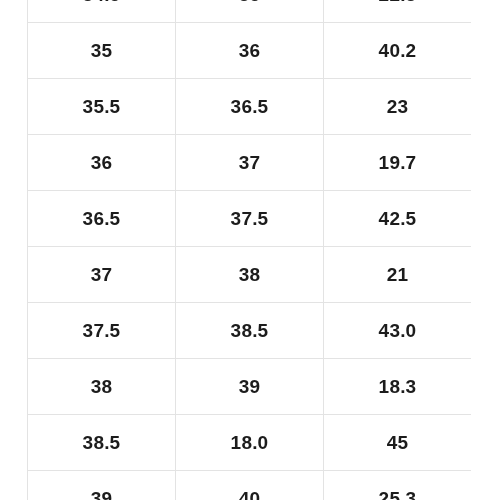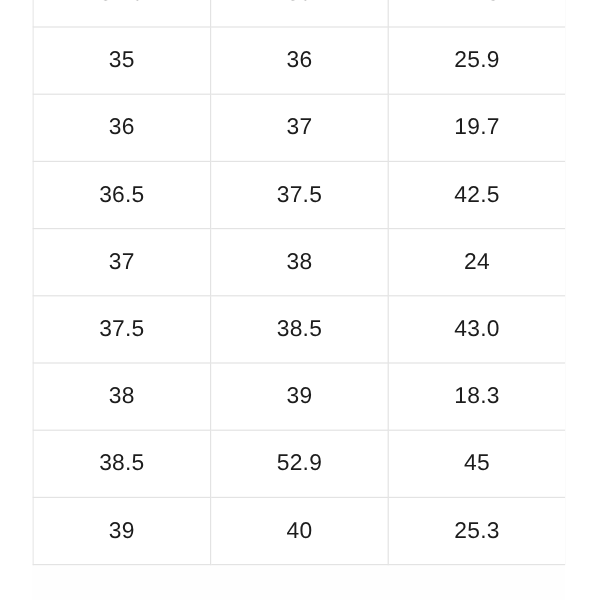--- a/index.html
+++ b/index.html
@@ -41,21 +41,21 @@
   table.size-table td {
     height: 55px;
     text-align: center;
     vertical-align: middle;
     font-size: 19px;
     color: #1c1c1c;
     background: #ffffff;
     border-right: 1px solid #e3e3e3;
     border-bottom: 1px solid #e3e3e3;
     letter-spacing: 0.2px;
-    font-weight: 400;
+    font-weight: 700;
     padding: 0;
   }
 
   table.size-table td:first-child {
     border-left: 1px solid #e3e3e3;
   }
 
   table.size-table tr:first-child td {
     border-top: 1px solid #e3e3e3;
   }
@@ -91,50 +91,55 @@
       </colgroup>
       <tbody id="table-body">
           <tr>
             <td>34.5</td>
             <td>35</td>
             <td>22.3</td>
           </tr>
           <tr>
             <td>35</td>
             <td>36</td>
-            <td>25.9</td>
+            <td>40.2</td>
+          </tr>
+          <tr>
+            <td>35.5</td>
+            <td>36.5</td>
+            <td>23</td>
           </tr>
           <tr>
             <td>36</td>
             <td>37</td>
             <td>19.7</td>
           </tr>
           <tr>
             <td>36.5</td>
             <td>37.5</td>
             <td>42.5</td>
           </tr>
           <tr>
             <td>37</td>
             <td>38</td>
-            <td>24</td>
+            <td>21</td>
           </tr>
           <tr>
             <td>37.5</td>
             <td>38.5</td>
             <td>43.0</td>
           </tr>
           <tr>
             <td>38</td>
             <td>39</td>
             <td>18.3</td>
           </tr>
           <tr>
             <td>38.5</td>
-            <td>52.9</td>
+            <td>18.0</td>
             <td>45</td>
           </tr>
           <tr>
             <td>39</td>
             <td>40</td>
             <td>25.3</td>
           </tr>
         </tbody>
     </table>
   </div>

